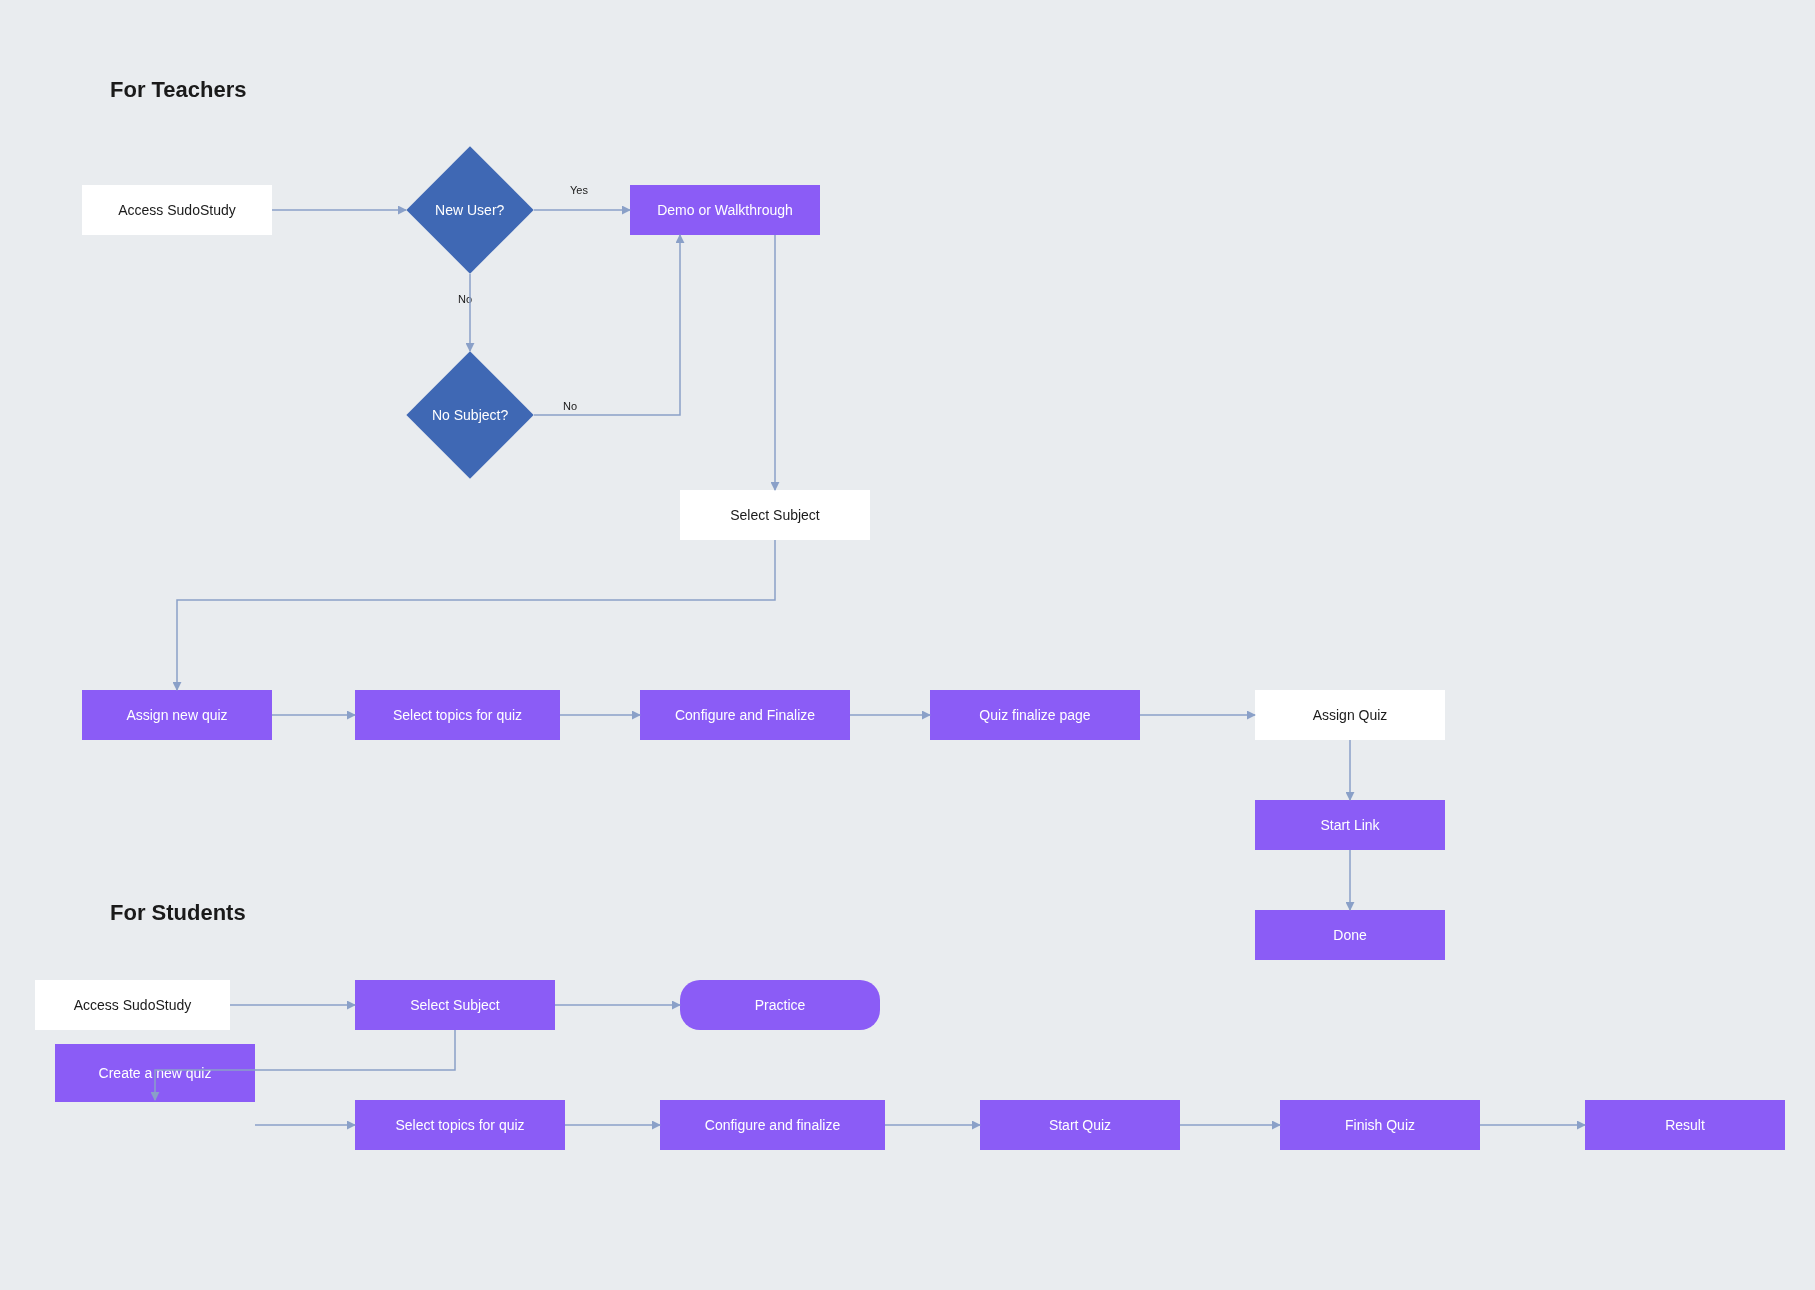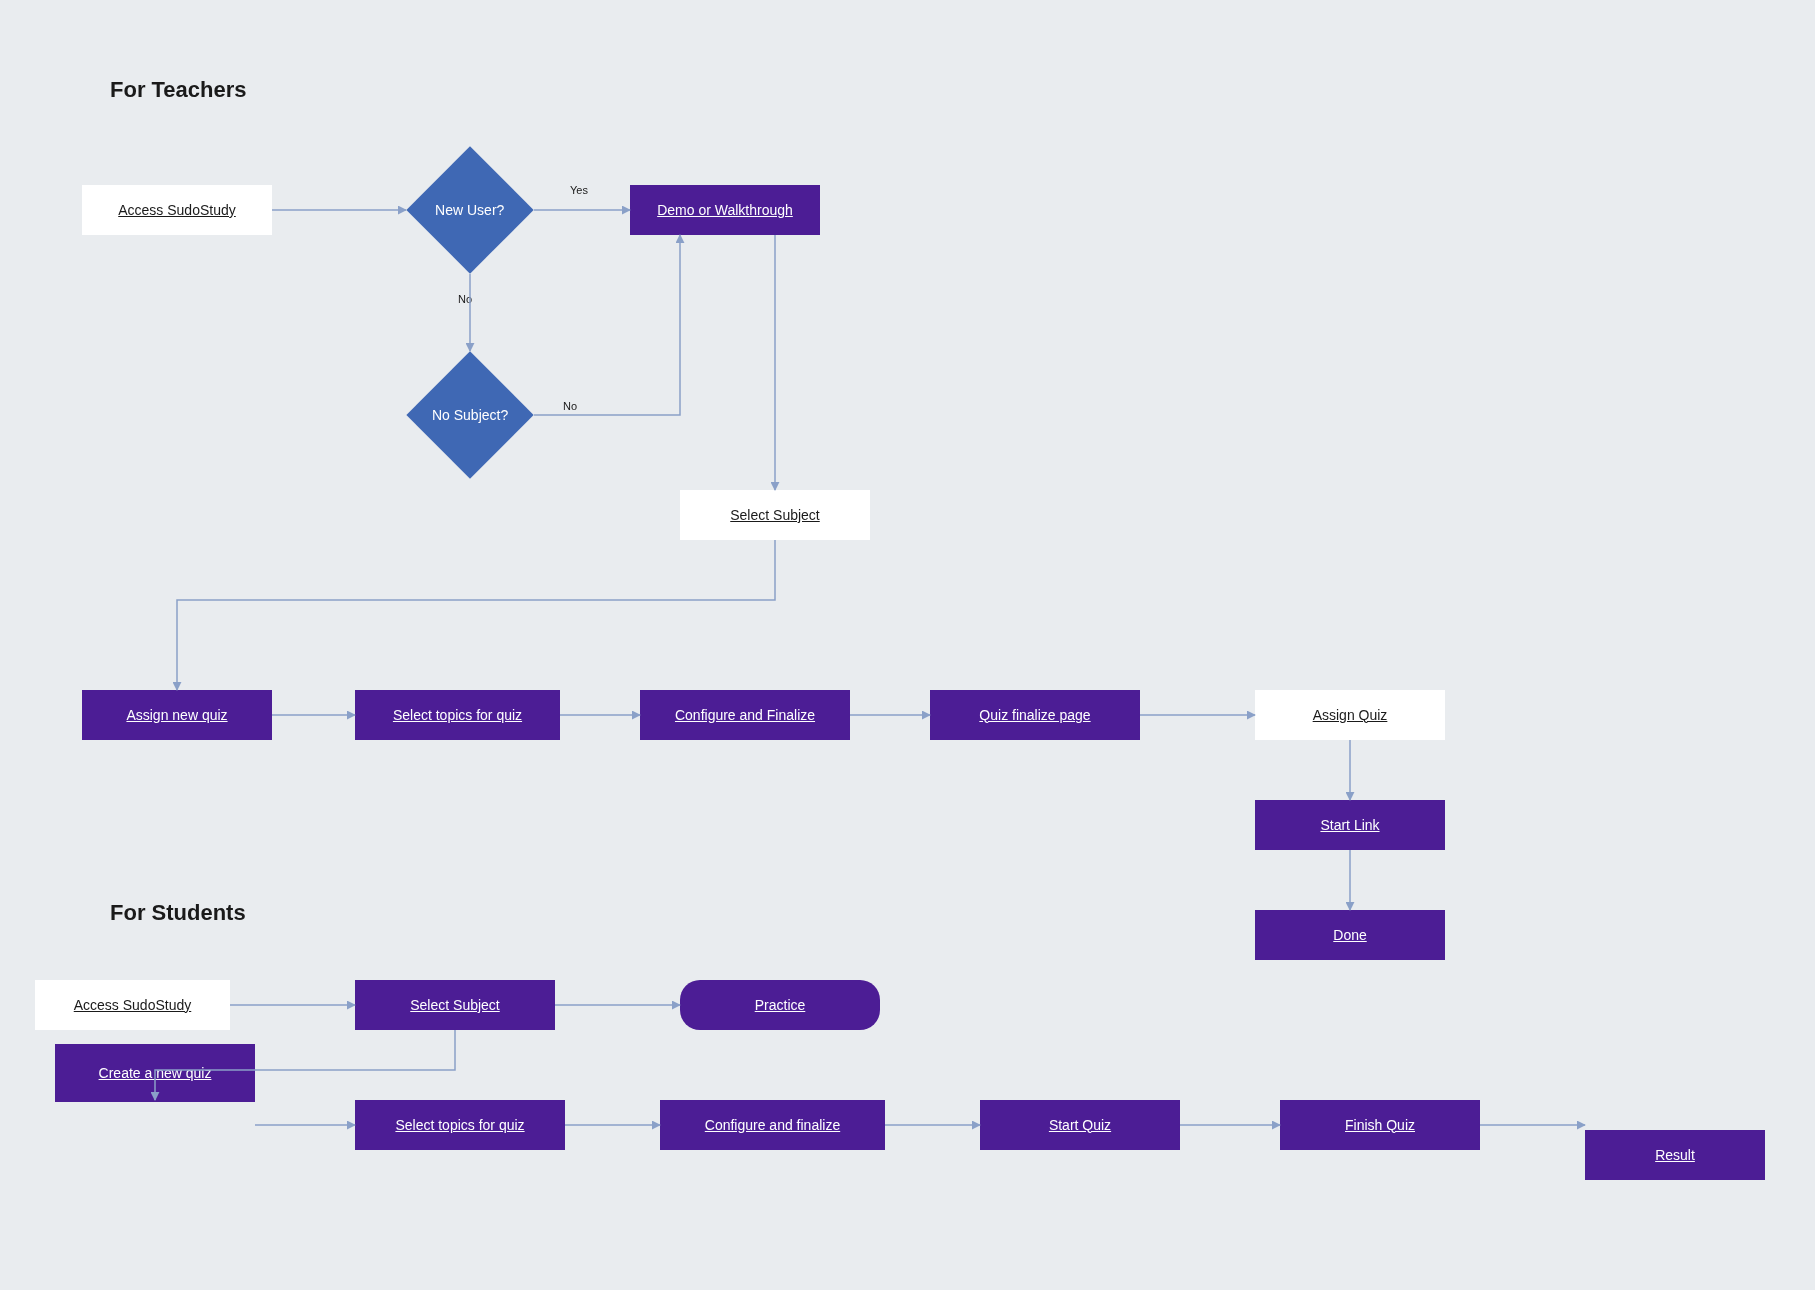--- a/index.html
+++ b/index.html
@@ -26,24 +26,23 @@
     position: absolute;
     display: flex;
     align-items: center;
     justify-content: center;
     font-size: 14px;
     font-weight: 500;
     box-sizing: border-box;
     text-align: right;
     padding: 20px 8px;
     line-height: 1.2;
-    text-decoration: underline;
   }
   .blue {
-    background: #4c1d95;
+    background: #8b5cf6;
     color: #fff;
   }
   .white {
     background: #fff;
     color: #1a1a1a;
   }
   .diamond {
     position: absolute;
     transform: rotate(45deg);
     background: #3f68b4;
@@ -120,21 +119,21 @@
   <div class="node blue" style="left:55px; top:1044px; width:200px; height:58px;">Create a new quiz</div>
 
   <div class="node blue" style="left:355px; top:1100px; width:210px; height:50px;">Select topics for quiz</div>
 
   <div class="node blue" style="left:660px; top:1100px; width:225px; height:50px;">Configure and finalize</div>
 
   <div class="node blue" style="left:980px; top:1100px; width:200px; height:50px;">Start Quiz</div>
 
   <div class="node blue" style="left:1280px; top:1100px; width:200px; height:50px;">Finish Quiz</div>
 
-  <div class="node blue" style="left:1585px; top:1100px; width:180px; height:50px;margin-top:30px;">Result</div>
+  <div class="node blue" style="left:1585px; top:1100px; width:200px; height:50px;">Result</div>
 
   <svg class="arrows">
     <defs>
       <marker id="ah" viewBox="0 0 10 10" refX="9" refY="5" markerWidth="6" markerHeight="6" orient="auto-start-reverse">
         <path d="M 0 0 L 10 5 L 0 10 z" fill="#8aa0c8"></path>
       </marker>
     </defs>
     <g stroke="#8aa0c8" stroke-width="1.5" fill="none">
 
       <path d="M272 210 H 406" marker-end="url(#ah)"></path>

